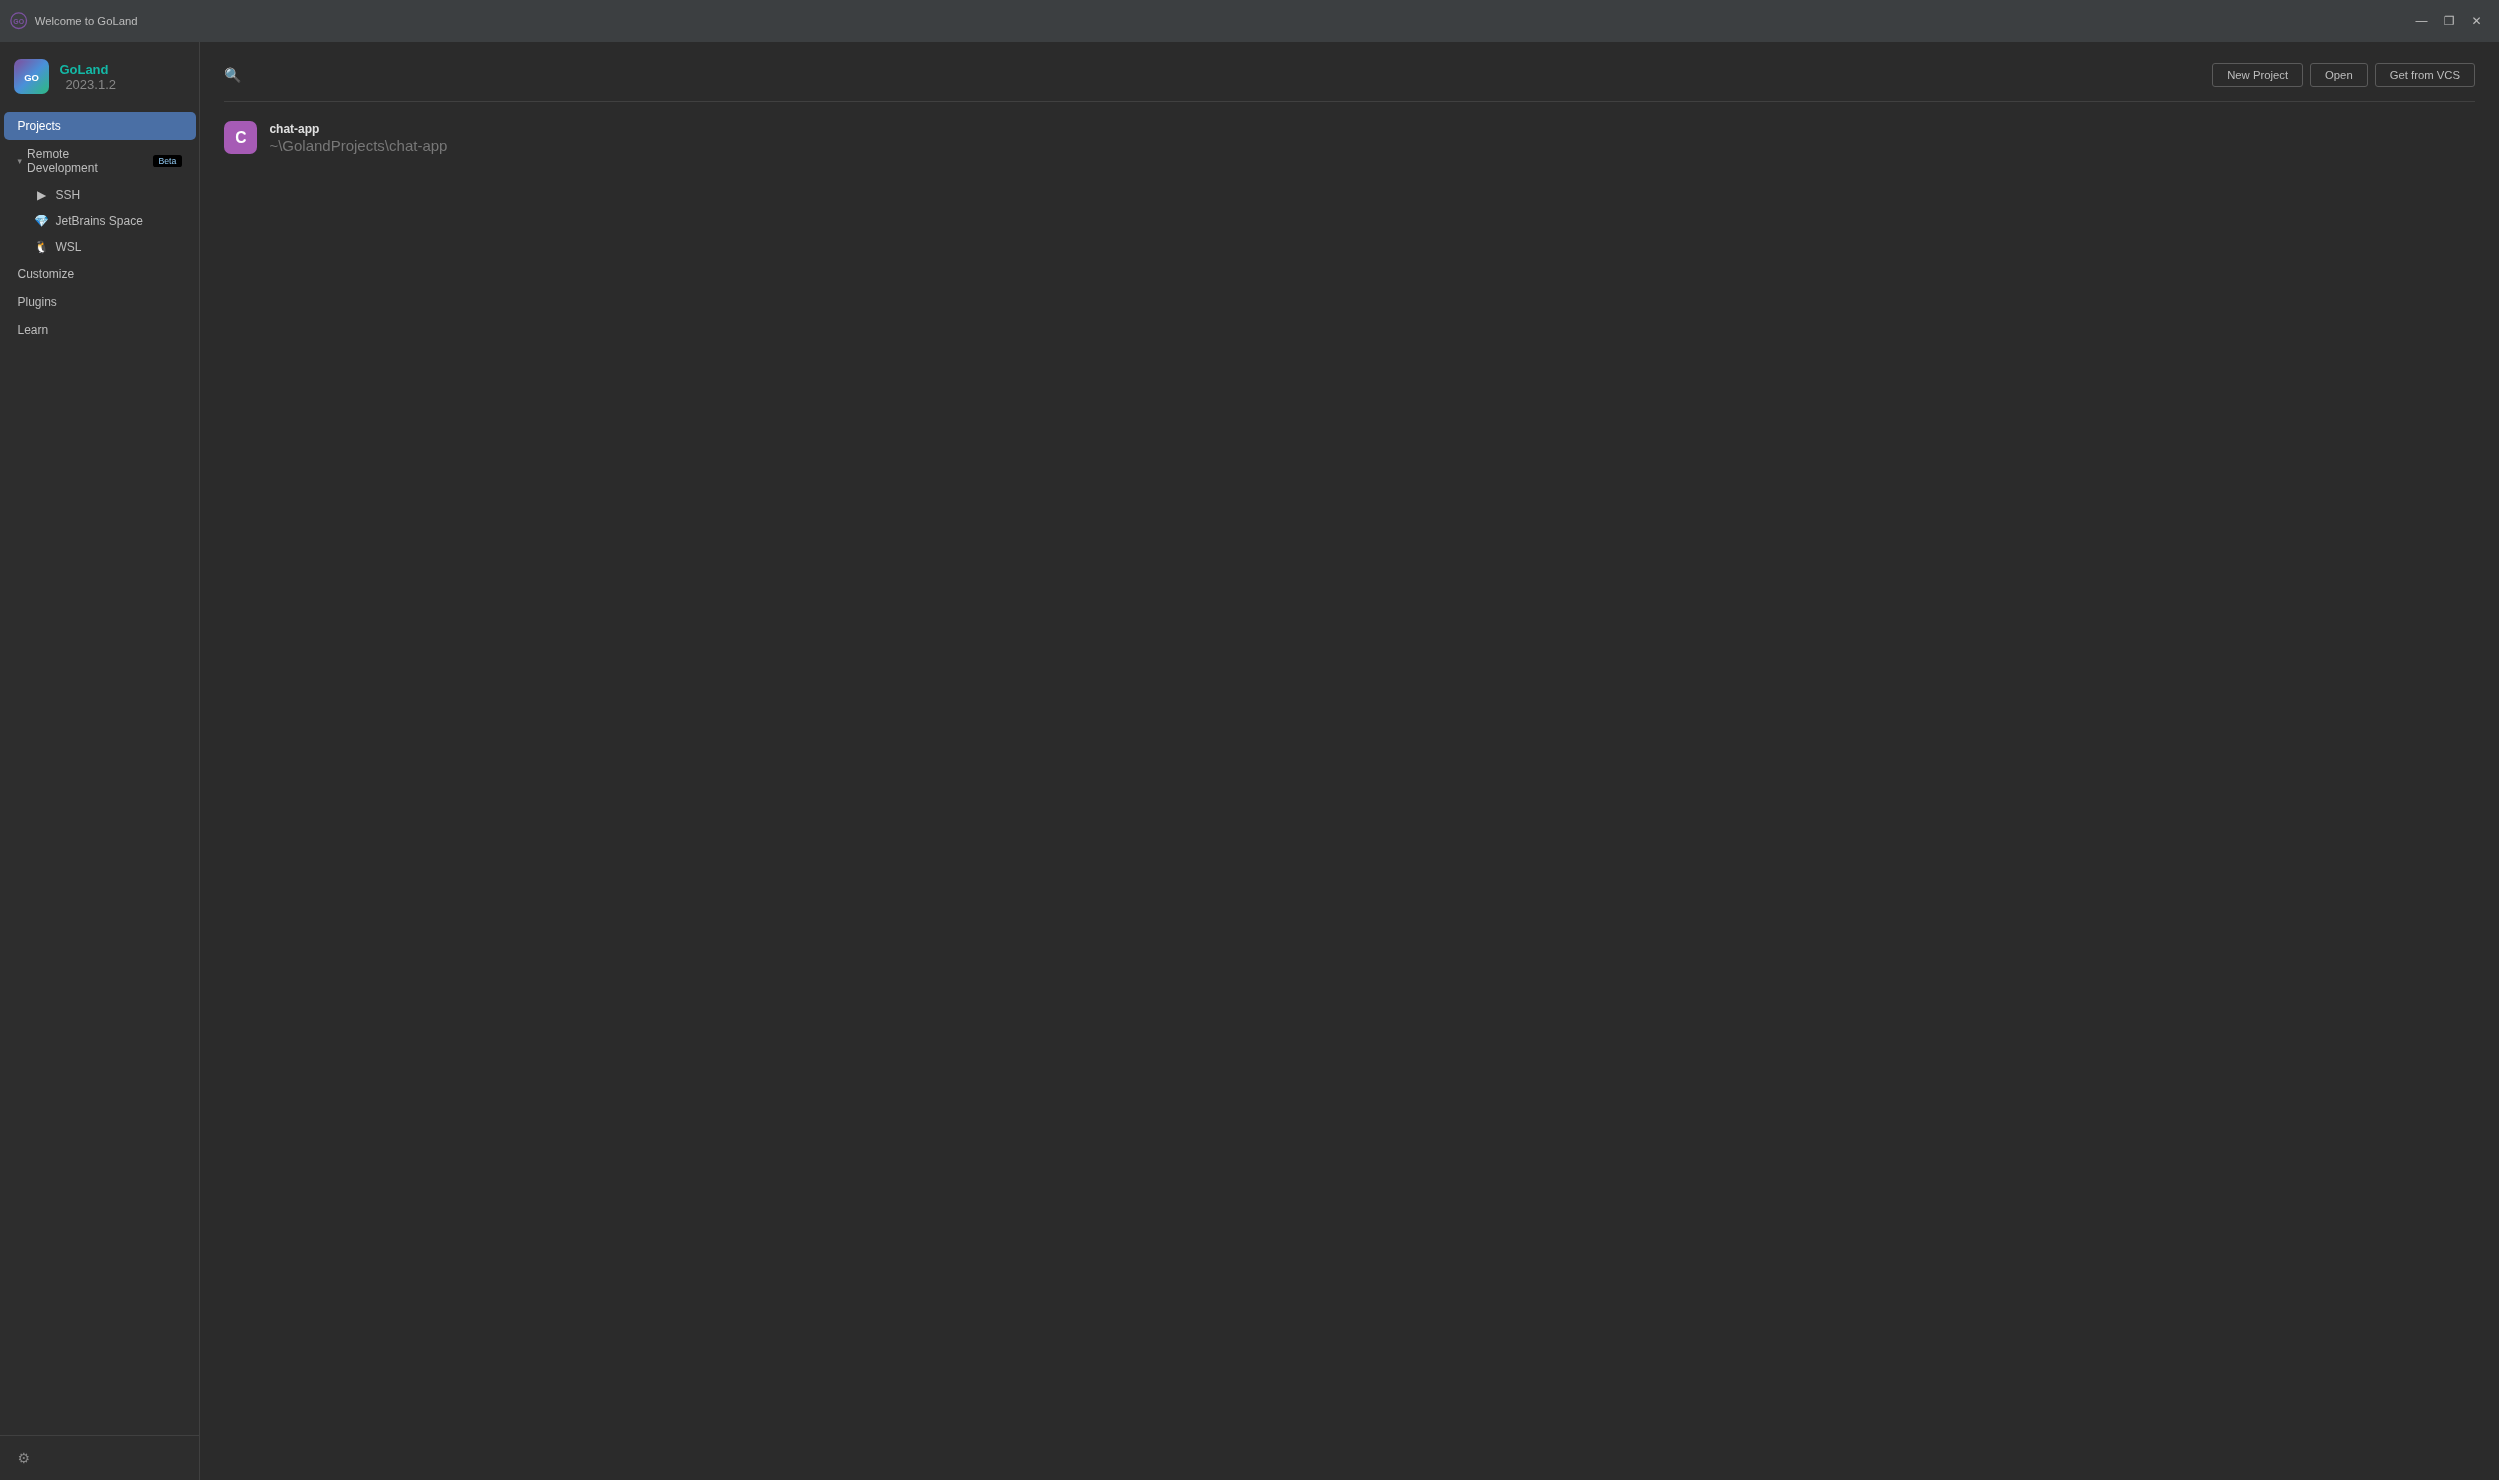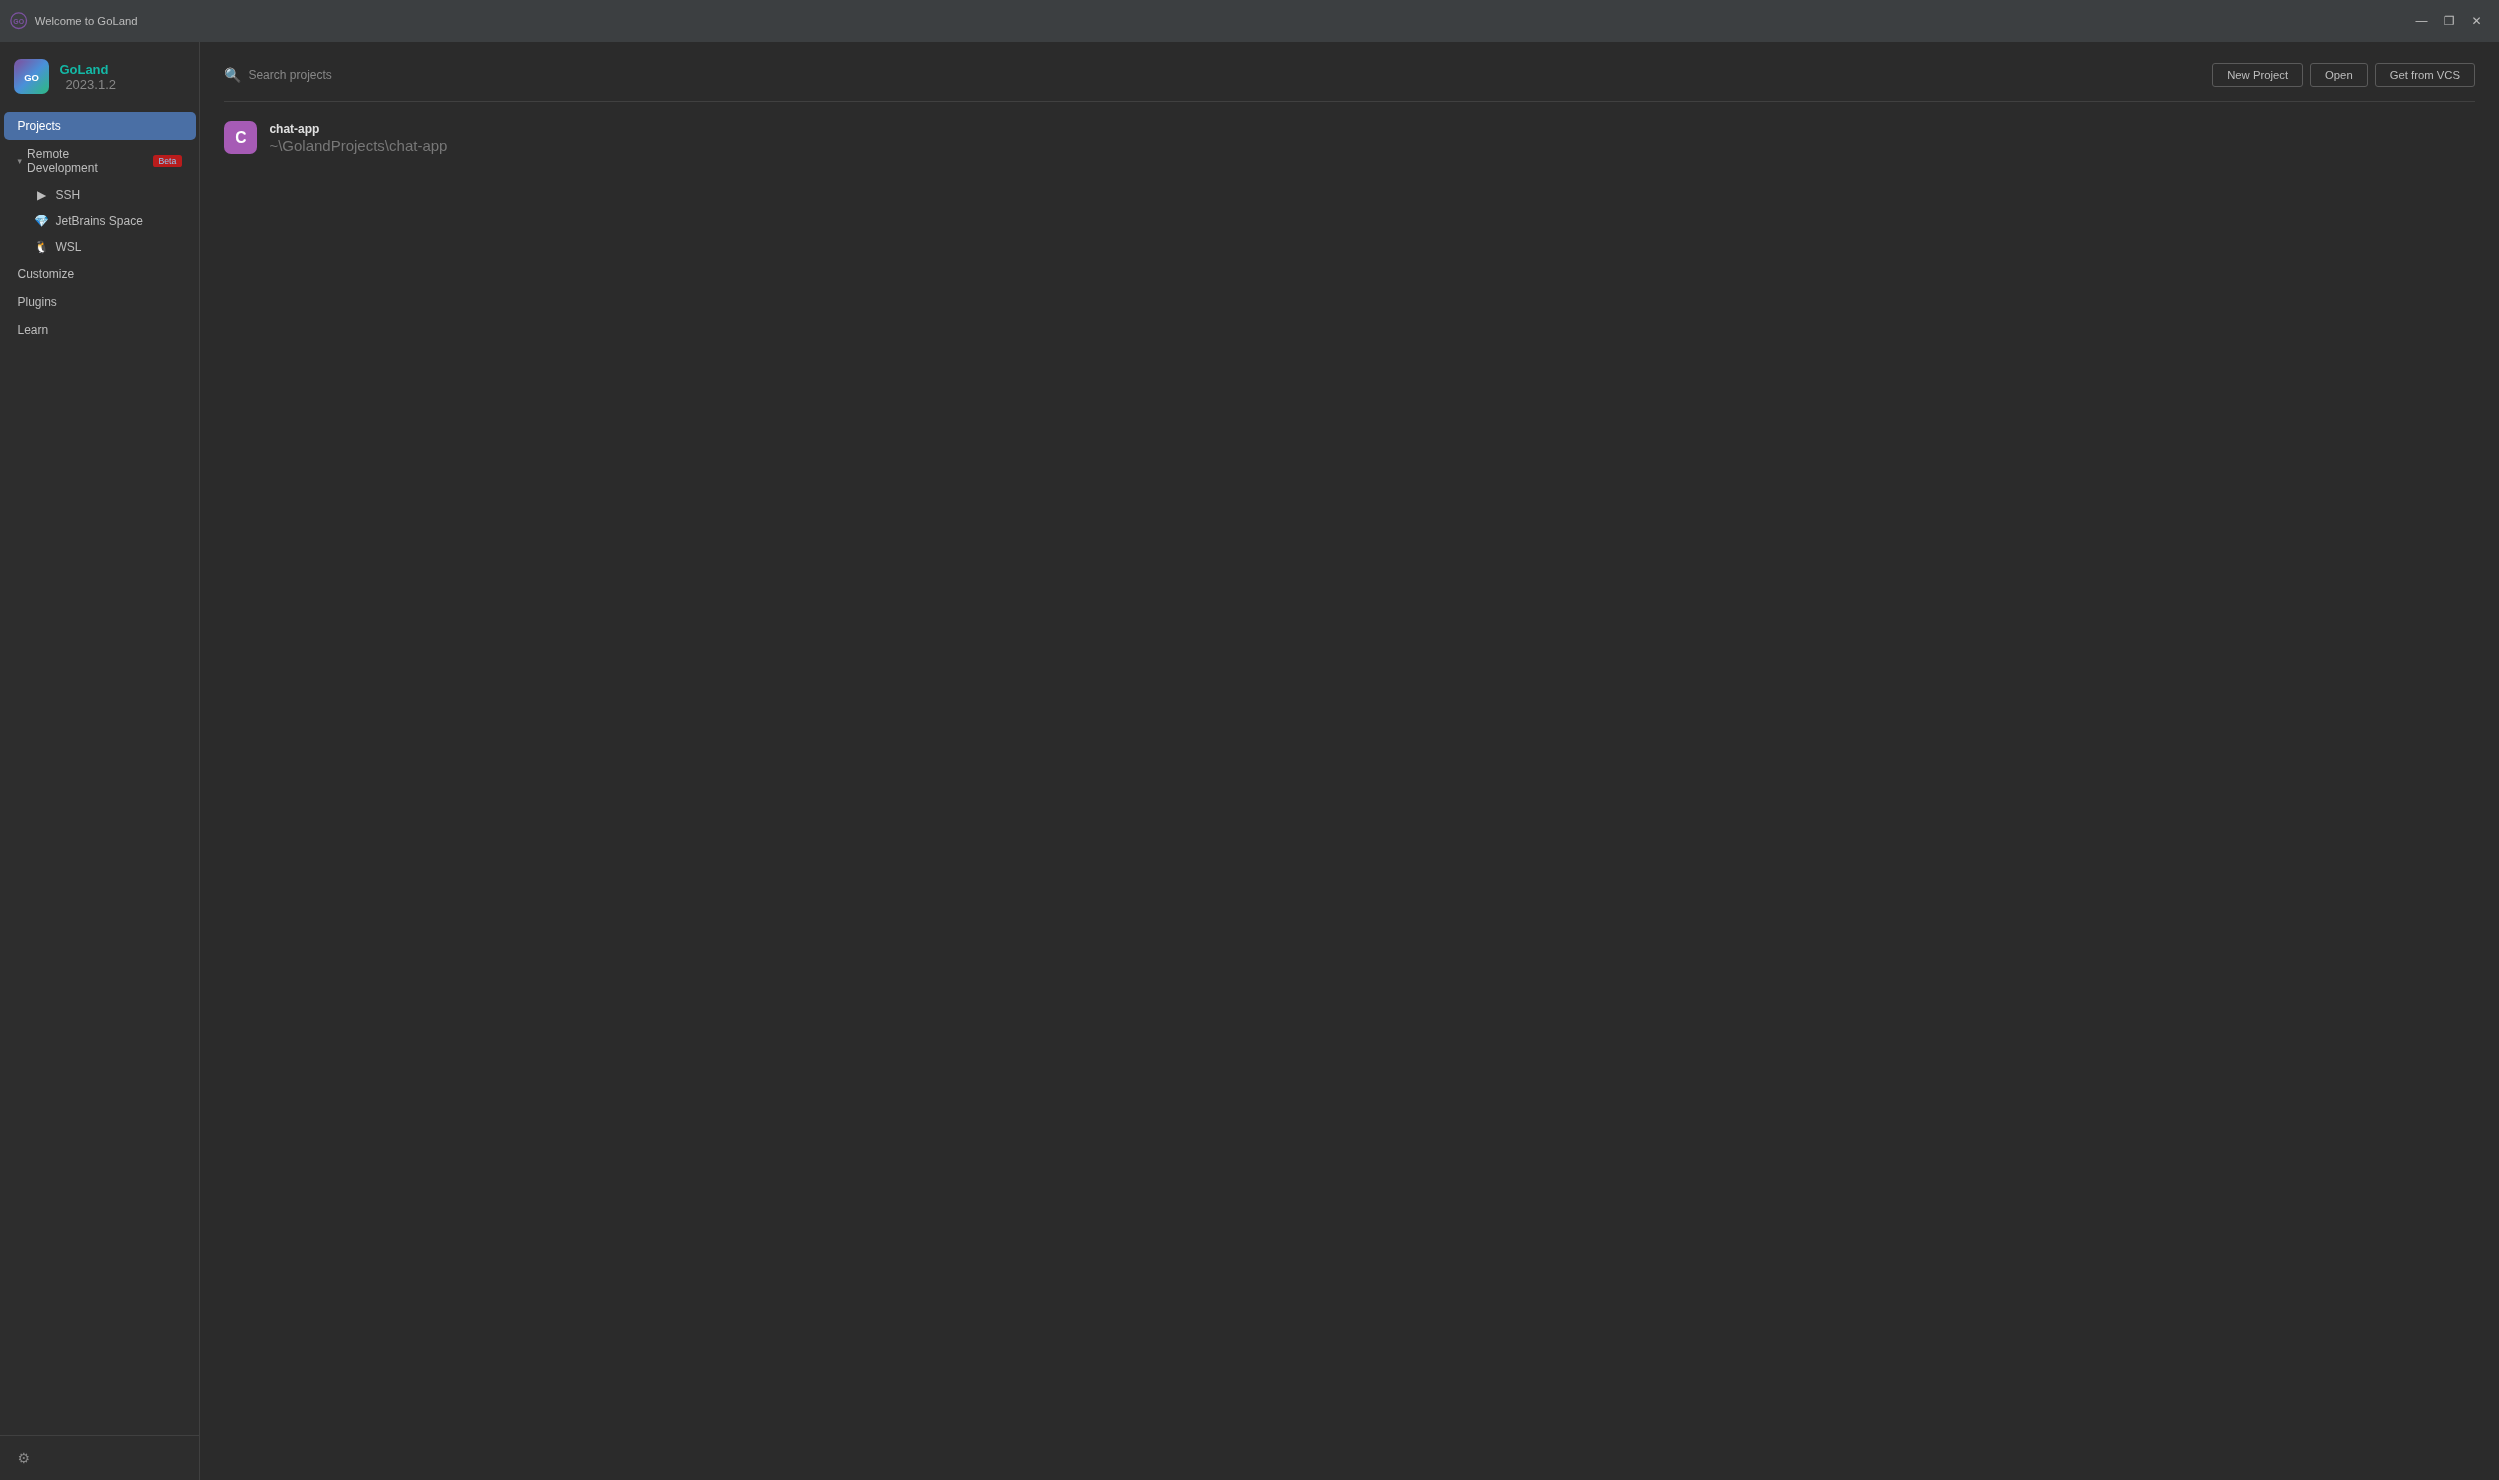--- a/index.html
+++ b/index.html
@@ -149,21 +149,21 @@
       margin: 0 3.5px;
       border-radius: 3.5px;
     }
 
     .chevron-icon {
       font-size: 8.7px;
       color: #888;
     }
 
     .beta-badge {
-      background: #b91c1c;
+      background: #000000;
       color: #90c8f0;
       font-size: 8.7px;
       padding: 0.9px 5.2px;
       border-radius: 2.6px;
       margin-left: 20px;
     }
 
     .sub-nav-item {
       display: flex;
       align-items: center;
@@ -413,21 +413,20 @@
         <span>⚙</span>
       </button>
     </div>
   </div>
 
   <div class="content-area">
 
     <div class="search-area">
       <div class="search-bar">
         <span class="search-icon">🔍</span>
-        <input type="text" class="search-input" placeholder="Search projects" style="">
       </div>
       <div class="action-buttons">
         <button class="action-btn">New Project</button>
         <button class="action-btn">Open</button>
         <button class="action-btn">Get from VCS</button>
       </div>
     </div>
 
     <div class="separator"></div>
 

